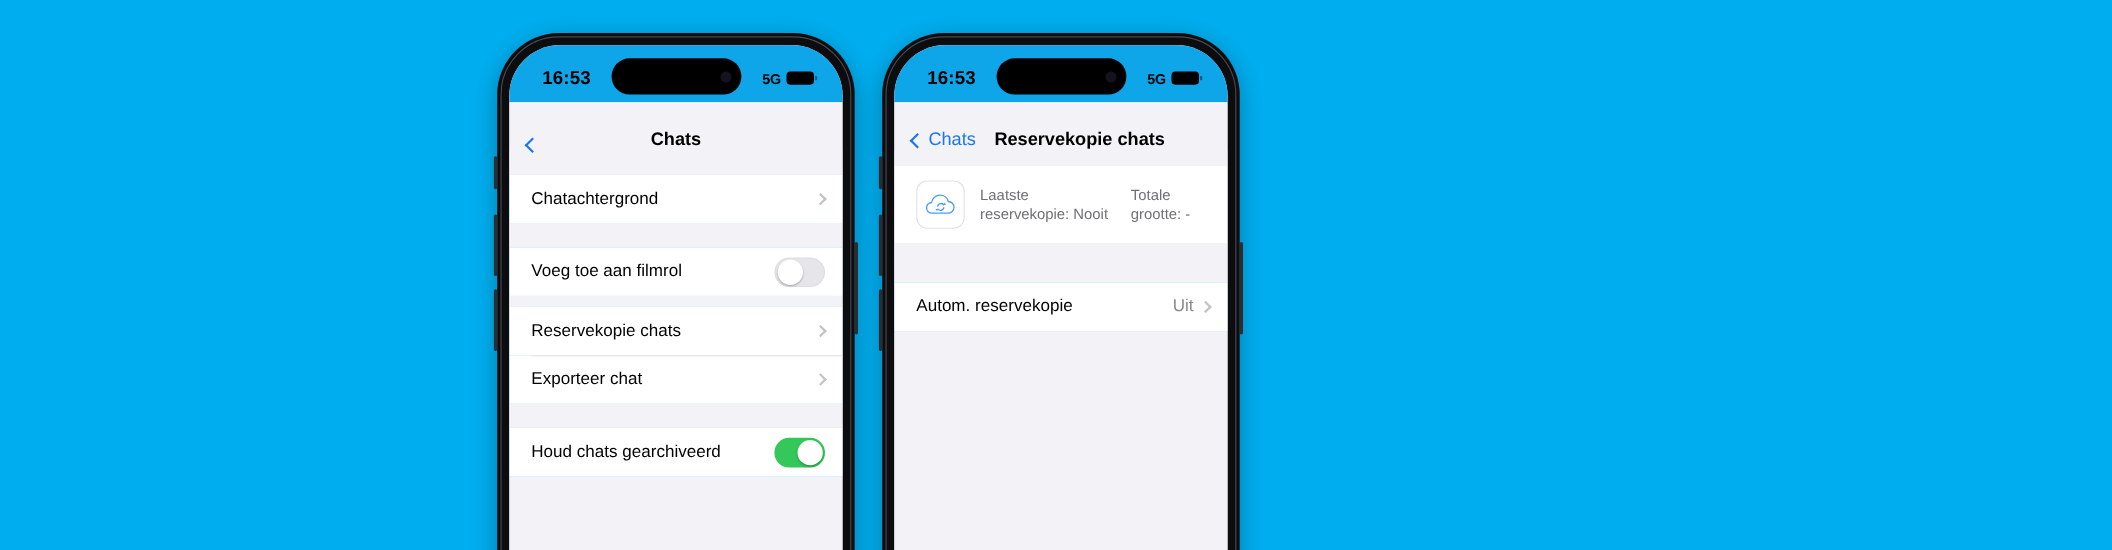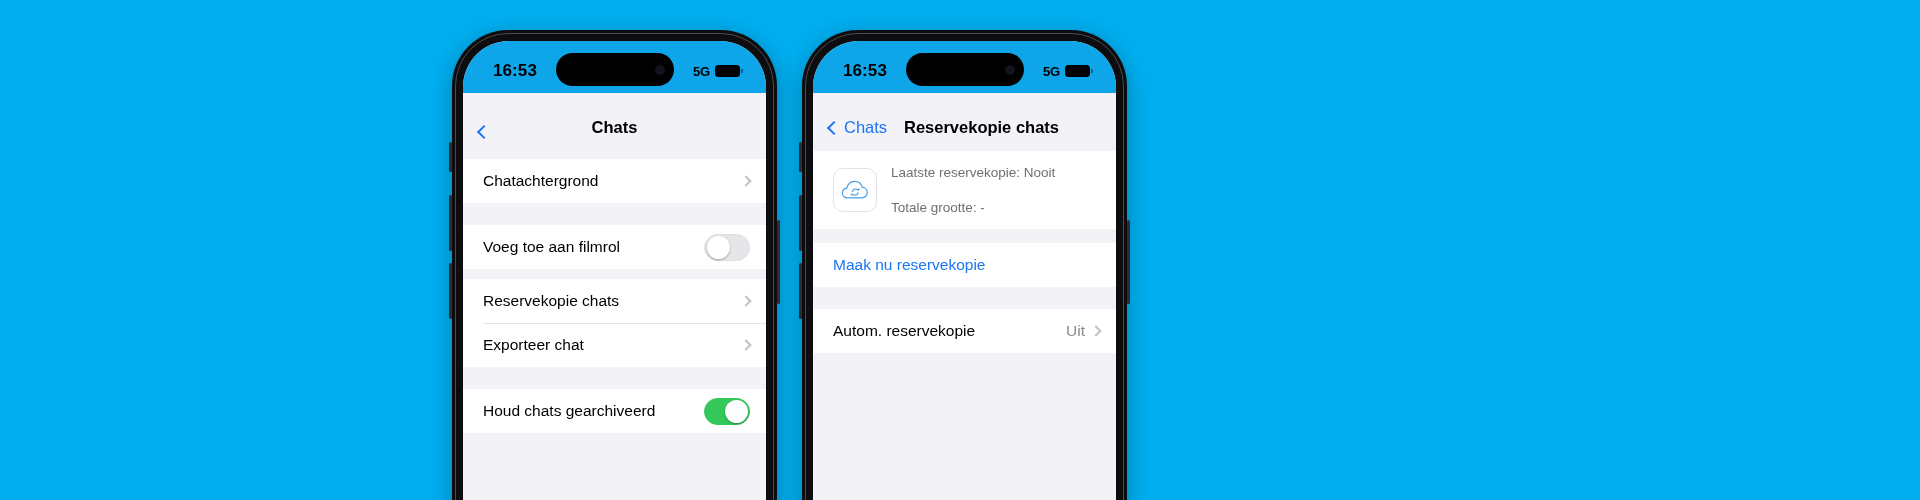--- a/index.html
+++ b/index.html
@@ -290,21 +290,21 @@
     border-radius: 10px;
     background: #fff;
     border: 1px solid #e1e1e6;
     display: flex;
     align-items: center;
     justify-content: center;
     flex: none;
   }
   .backup-meta {
     display: flex;
-    flex-direction: column;
+    flex-direction: row;
     gap: 18px;
   }
   .backup-meta span {
     font-size: 13.5px;
     color: #6f6f75;
     line-height: 17px;
   }
 
   .paragraph {
     background: #fff;
@@ -451,25 +451,20 @@
           </span>
           <span class="backup-meta">
             <span>Laatste reservekopie: Nooit</span>
             <span>Totale grootte: -</span>
           </span>
         </div>
 
 
         <div class="gap sm"></div>
 
-        <div class="group">
-          <div class="row">
-            <span class="row-label link">Maak nu reservekopie</span>
-          </div>
-        </div>
 
         <div class="gap"></div>
 
         <div class="group">
           <div class="row">
             <span class="row-label">Autom. reservekopie</span>
             <span class="row-right">
               <span class="row-value">Uit</span>
               <span class="chev-right"></span>
             </span>

